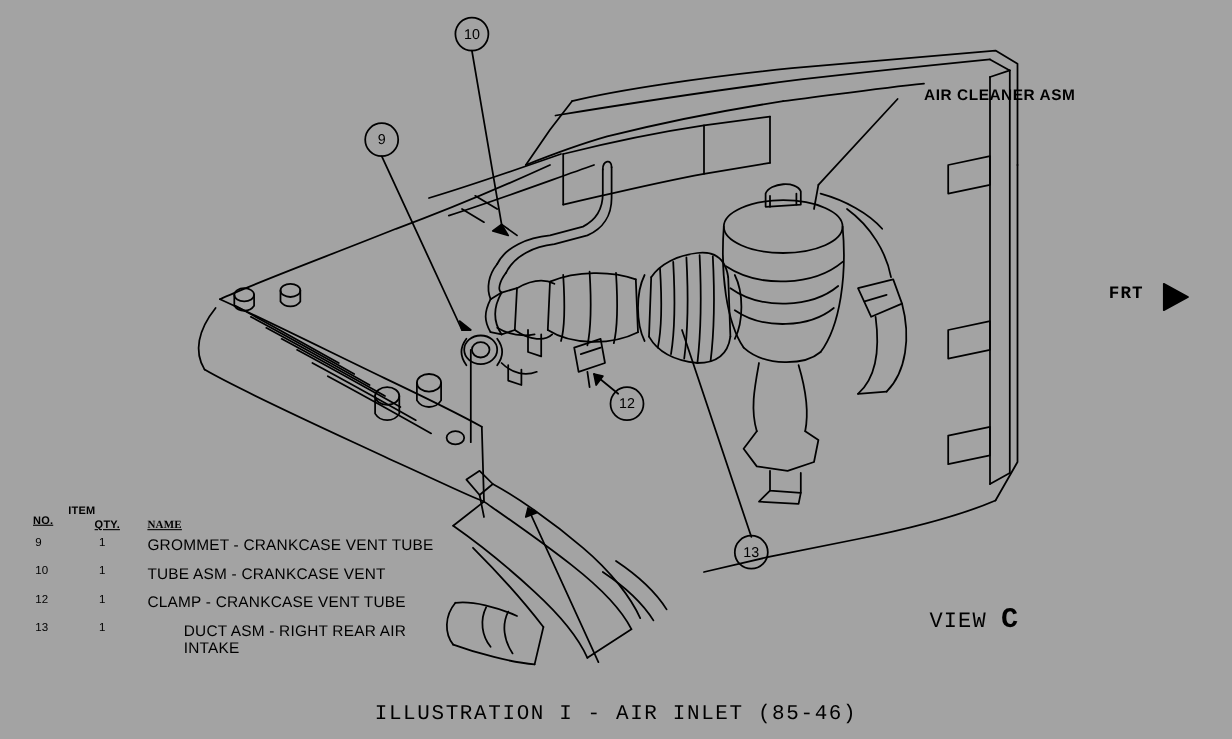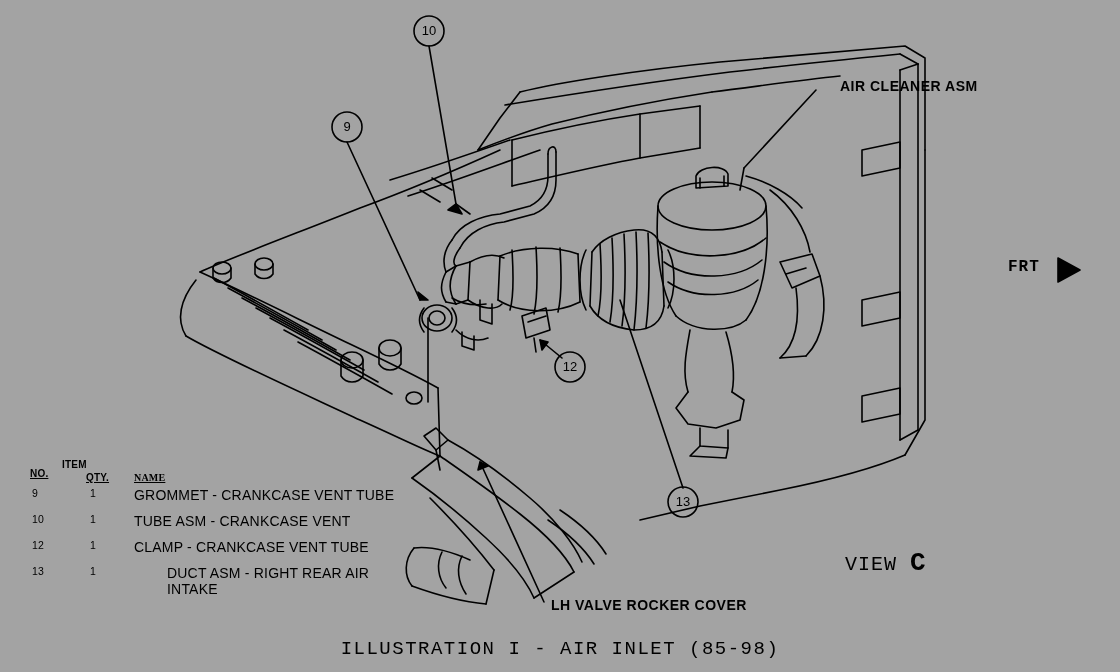--- a/index.html
+++ b/index.html
@@ -276,21 +276,20 @@
   </div>
   <div class="bubble-num" style="left:555px; top:359px; width:30px;">
     <span>12</span>
   </div>
   <div class="bubble-num" style="left:668px; top:494px; width:30px;">
     <span>13</span>
   </div>
 
   <div class="lbl callout-label" style="left:808px; top:78px;margin-left:32px;">AIR CLEANER ASM</div>
 
-  <div class="lbl callout-label" style="left:551px; top:597px;">LH VALVE ROCKER COVER</div>
 
   <div class="lbl frt" style="left:1008px; top:258px;">FRT</div>
 
   <div class="lbl view-c" style="left:845px; top:548px;">
     <span>VIEW</span>
     <b>C</b>
   </div>
 
   <div style="position:absolute; left:24px; top:455px; width:380px;">
 
@@ -320,15 +319,15 @@
       <span class="parts-name" style="position:absolute; left:110px;">CLAMP - CRANKCASE VENT TUBE</span>
     </div>
 
     <div style="position:relative; height:26px;">
       <span class="parts-cell" style="position:absolute; left:8px;">13</span>
       <span class="parts-cell" style="position:absolute; left:66px;">1</span>
       <span class="parts-name" style="position:absolute; left:110px;margin-left:33px;">DUCT ASM - RIGHT REAR AIR INTAKE</span>
     </div>
   </div>
 
-  <div class="lbl figure-caption" style="left:0; top:638px; width:1120px; text-align:center;">ILLUSTRATION I - AIR INLET (85-98)</div>
+  <div class="lbl figure-caption" style="left:0; top:638px; width:1120px; text-align:center;">ILLUSTRATION I - AIR INLET (85-46)</div>
 
 </div>
 
 </body></html>

